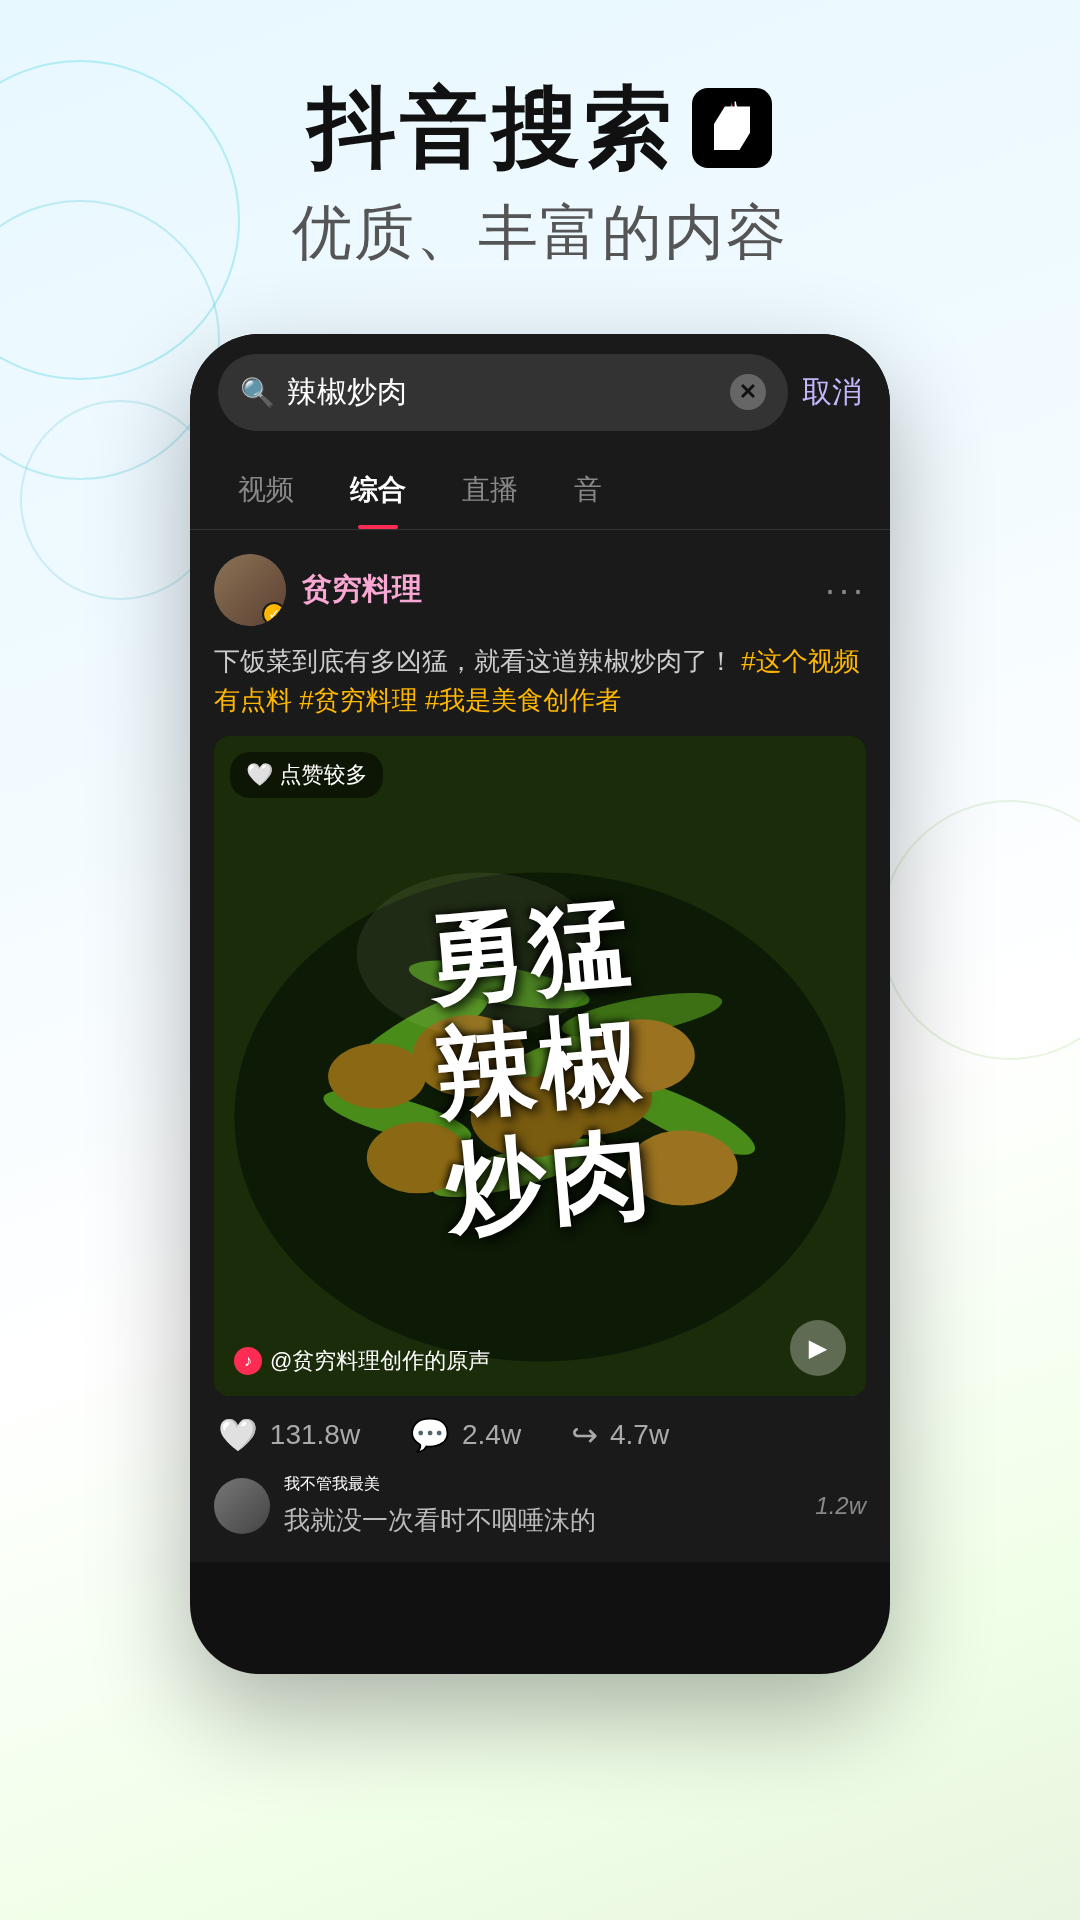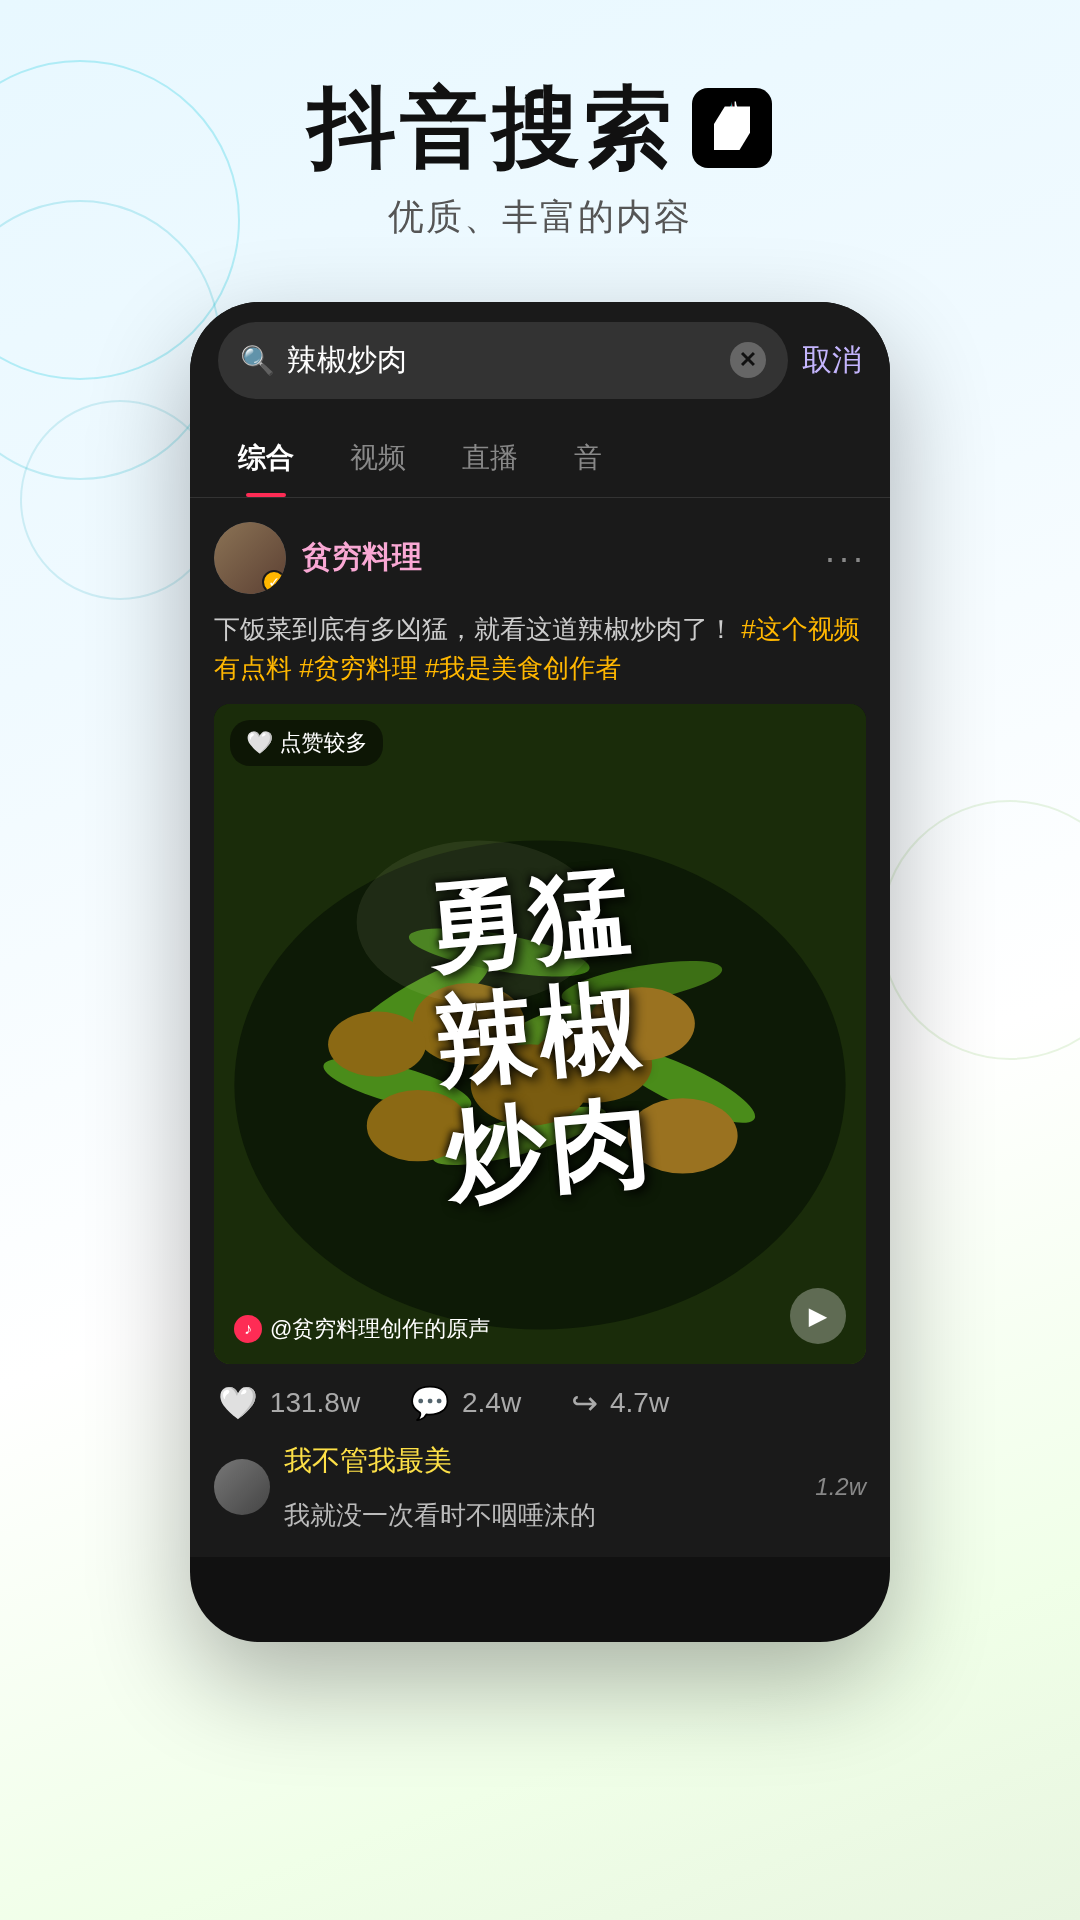--- a/index.html
+++ b/index.html
@@ -89,21 +89,21 @@
     .tiktok-logo::before {
       content: '';
       position: absolute;
       width: 36px;
       height: 44px;
       background: #fff;
       clip-path: polygon(30% 0%, 100% 0%, 100% 60%, 70% 100%, 0% 100%, 0% 40%);
     }
 
     .header-subtitle {
-      font-size: 36px;
+      font-size: 60px;
       color: #555;
       margin-top: 16px;
       font-weight: 400;
       letter-spacing: 2px;
     }
 
     
     .phone-wrapper {
       display: flex;
       justify-content: center;
@@ -445,25 +445,25 @@
     <div class="search-bar">
       <div class="search-input-area">
         <span class="search-icon">🔍</span>
         <span class="search-text">辣椒炒肉</span>
         <div class="search-clear">✕</div>
       </div>
       <span class="search-cancel">取消</span>
     </div>
 
     <div class="tab-bar">
+      <div class="tab-item">
+        <span>视频</span>
+      </div>
       <div class="tab-item active">
         <span>综合</span>
-      </div>
-      <div class="tab-item">
-        <span>视频</span>
       </div>
       <div class="tab-item">
         <span>直播</span>
       </div>
       <div class="tab-item">
         <span>音</span>
       </div>
     </div>
 
     <div class="content">
@@ -543,21 +543,21 @@
         </div>
         <div class="stat-item">
           <span class="stat-icon">↪</span>
           <span>4.7w</span>
         </div>
       </div>
 
       <div class="comment-preview">
         <div class="commenter-avatar"></div>
         <div>
-          <div style="color:#fde047; font-size:28px; margin-bottom:18px;">我不管我最美</div>
+          <div style="color:#ffffff; font-size:16px; margin-bottom:8px;">我不管我最美</div>
           <div class="comment-text">我就没一次看时不咽唾沫的</div>
         </div>
         <span class="comment-count">1.2w</span>
       </div>
 
     </div>
   </div>
 </div>
 
 </body></html>

